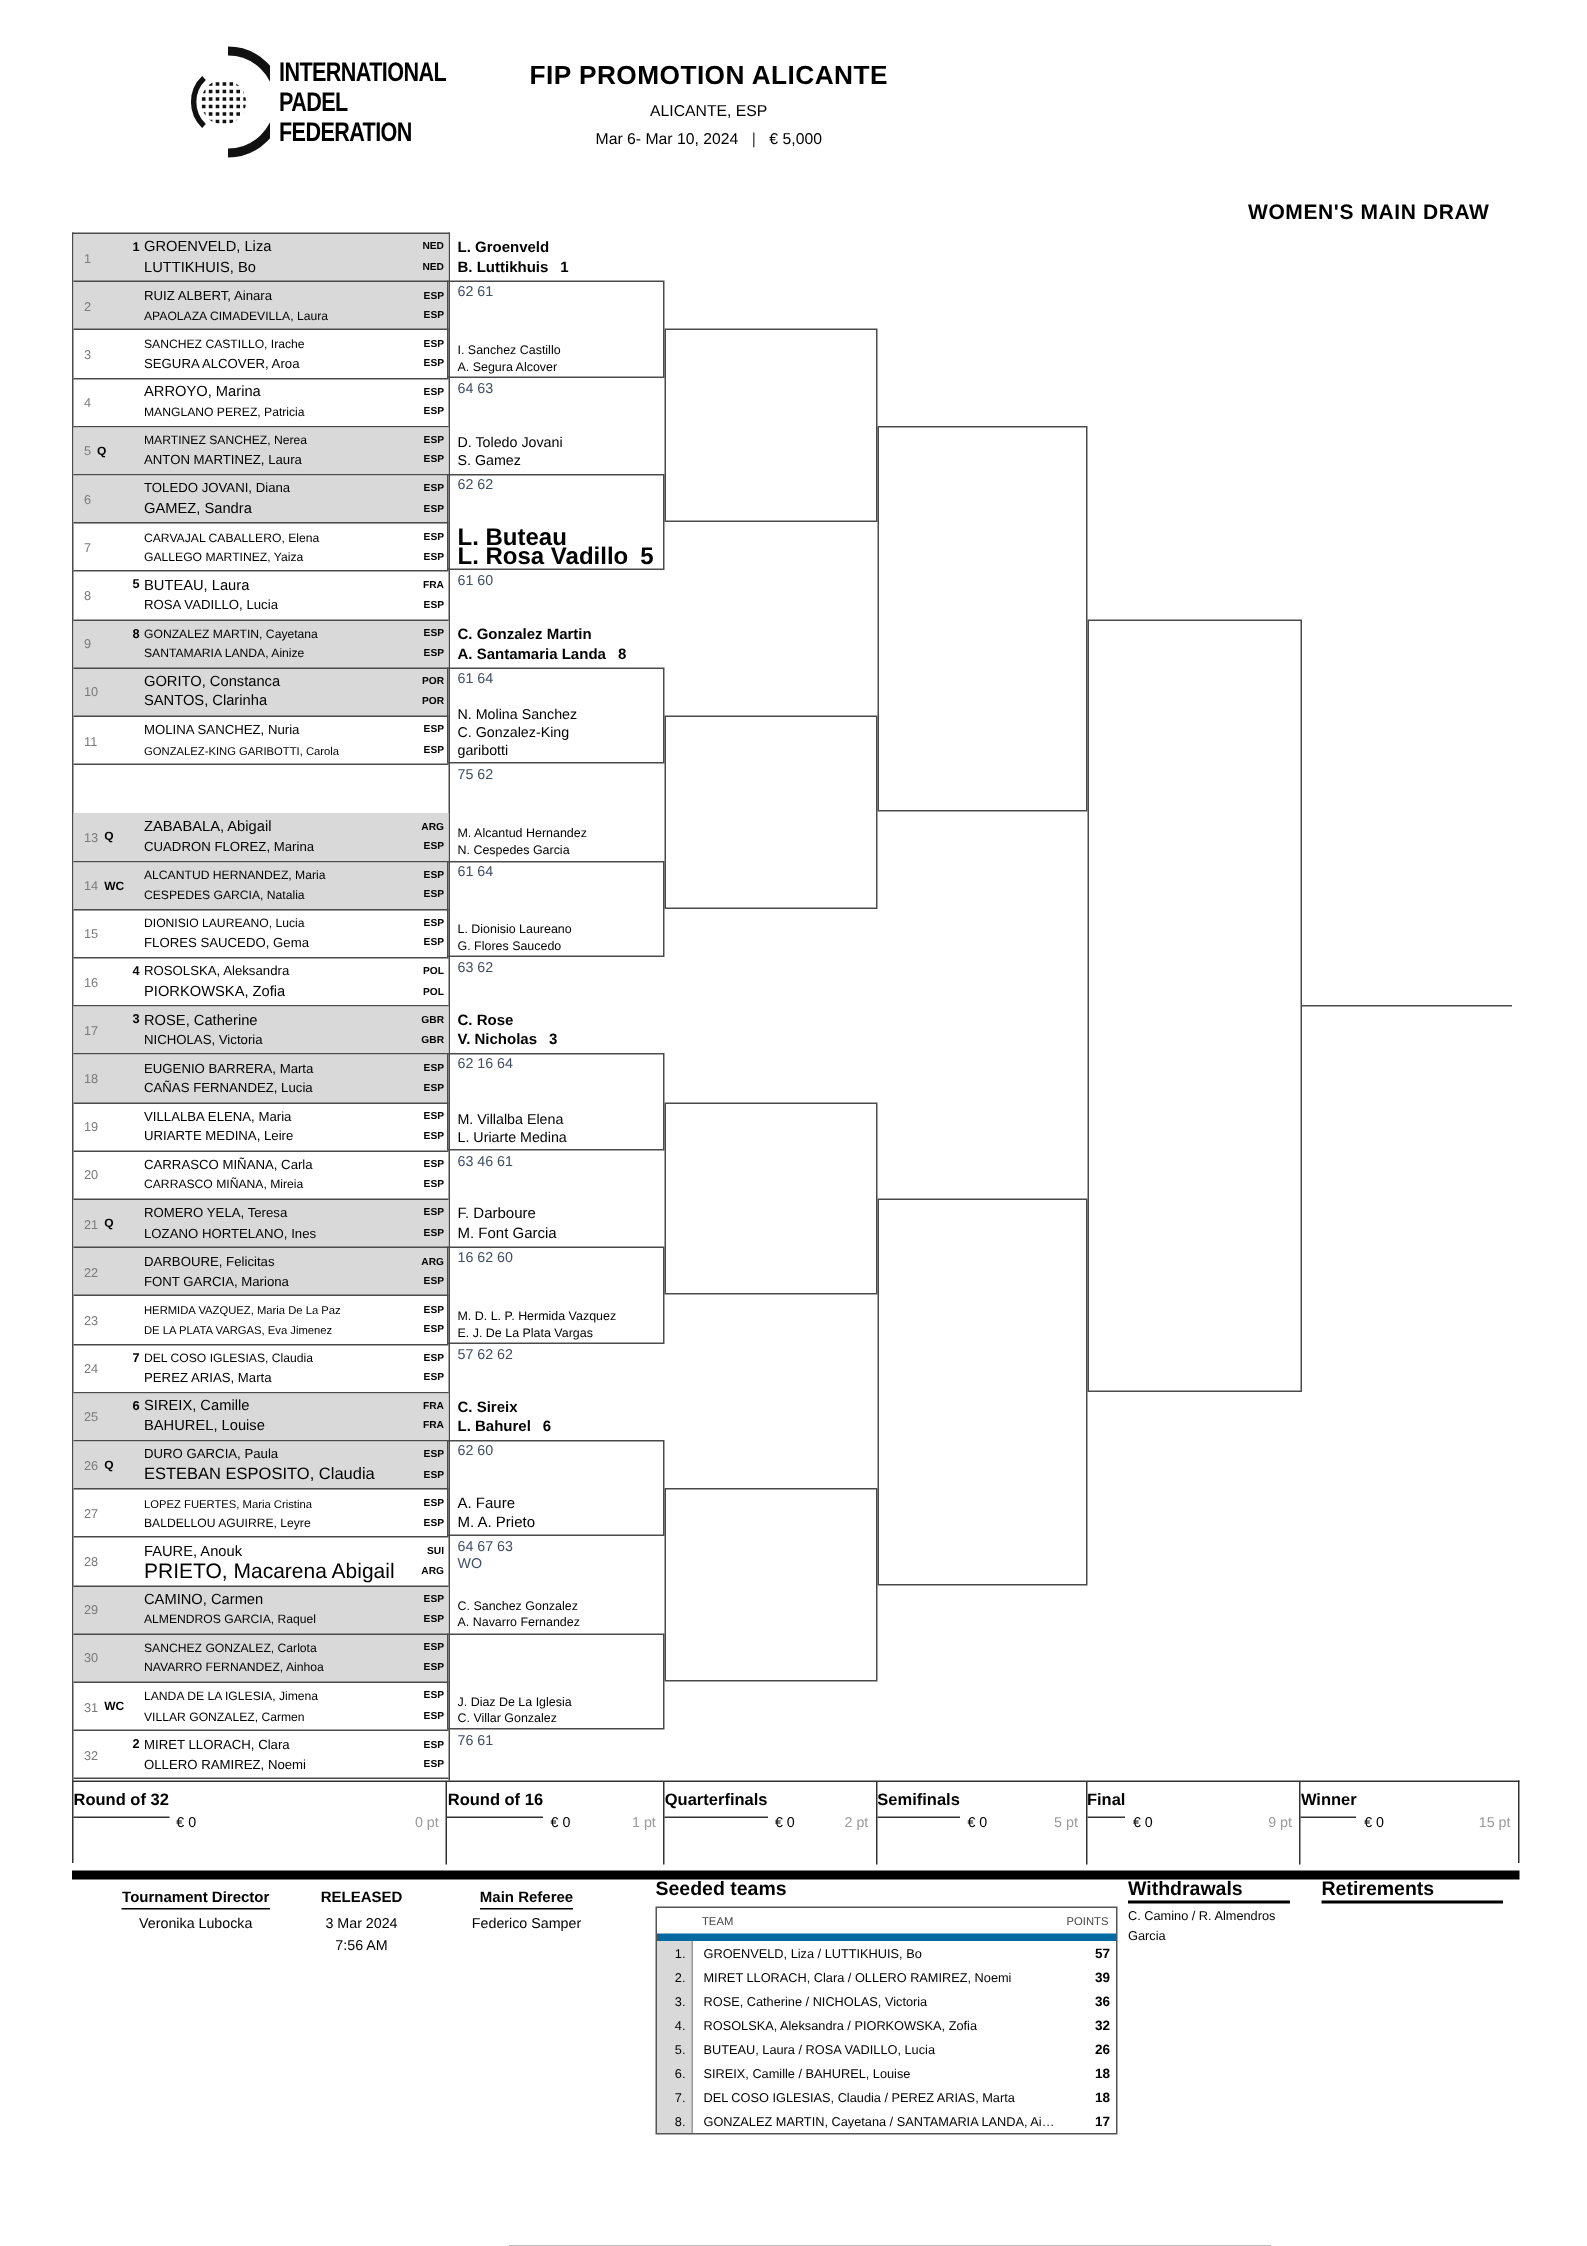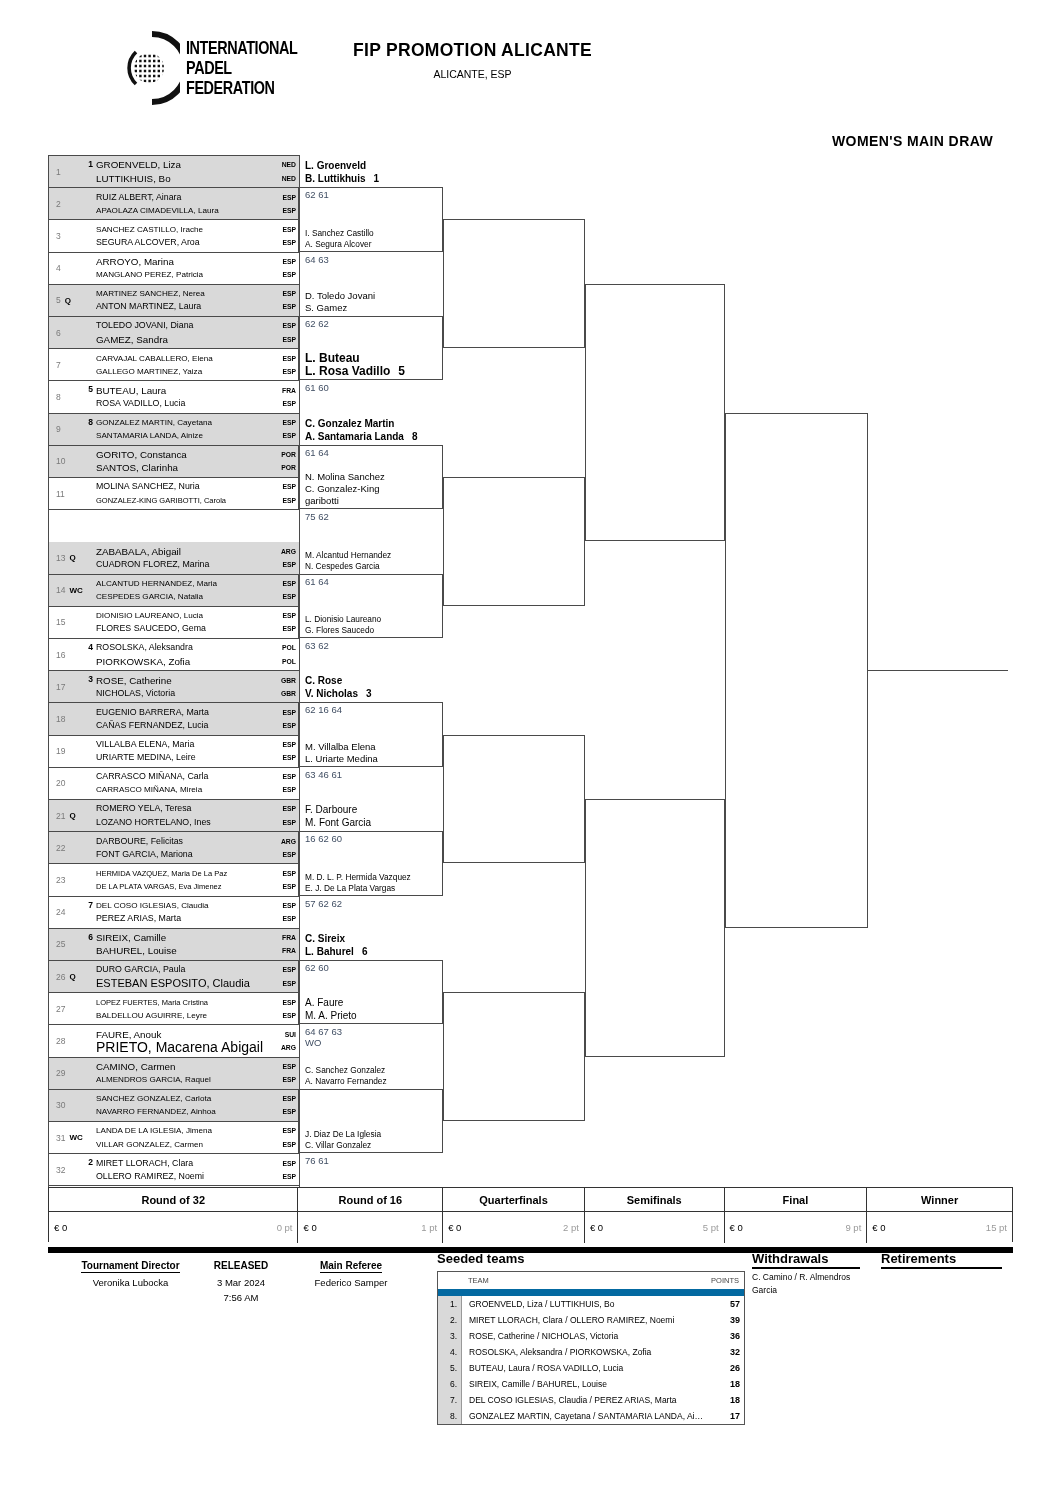--- a/index.html
+++ b/index.html
@@ -38,40 +38,40 @@
   .box{position:absolute;border:1px solid #4a4a4a;box-sizing:border-box;pointer-events:none;}
   .wline{position:absolute;height:1px;background:#4a4a4a;}
   .r16name{position:absolute;left:305px;width:152px;white-space:nowrap;}
   .r16name.b{font-weight:700;}
   .r16seed{font-weight:700;margin-left:8px;}
   .r16score{position:absolute;left:305px;font-size:9.5px;color:#404e63;}
 
   
   #legend{position:absolute;left:48px;top:1187px;width:965px;height:55px;display:flex;
           border:1px solid #333;border-bottom:none;box-sizing:border-box;}
-  .lcol{height:55px;border-right:1px solid #333;box-sizing:border-box;display:flex;flex-direction:column;}
+  .lcol{height:55px;border-right:1px solid #333;box-sizing:border-box;display:flex;flex-direction:row;}
   .lcol:last-child{border-right:none;}
   .lhead{height:24px;display:flex;align-items:center;justify-content:center;font-weight:700;font-size:11px;
          border-bottom:1px solid #333;box-sizing:border-box;}
   .lval{flex:1;display:flex;align-items:center;justify-content:space-between;padding:0 5px;font-size:9.5px;}
   .lpt{color:#9a9a9a;}
   .thickbar{position:absolute;left:48px;top:1247px;width:965px;height:6px;background:#000;}
 
   
   .fblock{position:absolute;text-align:center;}
   .fhead{font-weight:700;font-size:10px;display:inline-block;padding-bottom:1px;}
   .fhead.ul{border-bottom:1.5px solid #000;}
   .fval{font-size:9.5px;margin-top:4px;}
   .secthead{position:absolute;font-weight:700;font-size:13px;}
   .sectrule{position:absolute;height:1.5px;background:#000;}
   .sectbody{position:absolute;font-size:8.5px;line-height:13px;}
 
   
   #seededtable{position:absolute;left:437px;top:1271px;width:308px;border:1px solid #555;box-sizing:border-box;background:#fff;}
-  .shead{display:flex;height:17px;align-items:center;border-bottom:7px solid #0369a1;font-size:7.5px;color:#444;}
+  .shead{display:flex;height:17px;align-items:center;border-bottom:5px solid #0369a1;font-size:7.5px;color:#444;}
   .shead .t{padding-left:30px;flex:1;}
   .shead .p{padding-right:5px;}
   .srow{display:flex;height:16px;align-items:center;}
   .snum{width:24px;height:16px;background:#d9d9d9;border-right:1px solid #999;box-sizing:border-box;
         display:flex;align-items:center;justify-content:flex-end;padding-right:4px;font-size:8.5px;}
   .sname{flex:1;padding-left:7px;font-size:8.5px;white-space:nowrap;overflow:hidden;}
   .spts{width:28px;text-align:right;font-weight:700;font-size:9px;padding-right:4px;}
 </style>
 </head>
 <body>
@@ -99,20 +99,23 @@
     <div class="logotext">
       <div>INTERNATIONAL</div>
       <div>PADEL</div>
       <div>FEDERATION</div>
     </div>
   </div>
 
   <div class="titleblock">
     <div class="title">FIP PROMOTION ALICANTE</div>
     <div class="subtitle">ALICANTE, ESP</div>
+    <div class="dateline">
+      <span>Mar 6- Mar 10, 2024</span><span class="sep">|</span><span>€ 5,000</span>
+    </div>
   </div>
 
   <div class="drawlabel">WOMEN'S MAIN DRAW</div>
 
   <div id="r32col">
       <div class="row shade bold" style="top:0.0px">
         <div class="numcell">
           <span class="num">1</span>
           <span class="seed">1</span>
         </div>
@@ -538,21 +541,21 @@
       <div class="r16name" style="top:227.6px;font-size:8.3px;line-height:11px">
         <div>I. Sanchez Castillo</div>
         <div>A. Segura Alcover</div>
       </div>
       <div class="r16score" style="top:253.6px">64 63</div>
       <div class="r16name" style="top:290.0px;font-size:9.5px;line-height:12px">
         <div>D. Toledo Jovani</div>
         <div>S. Gamez</div>
       </div>
       <div class="r16score" style="top:318.0px">62 62</div>
-      <div class="r16name b" style="top:352.4px;font-size:12px;line-height:13px">
+      <div class="r16name b" style="top:352.4px;font-size:16px;line-height:13px">
         <div>L. Buteau</div>
         <div>L. Rosa Vadillo<span class="r16seed">5</span></div>
       </div>
       <div class="r16score" style="top:382.4px">61 60</div>
       <div class="r16name b" style="top:416.8px;font-size:10px;line-height:13px">
         <div>C. Gonzalez Martin</div>
         <div>A. Santamaria Landa<span class="r16seed">8</span></div>
       </div>
       <div class="r16score" style="top:446.8px">61 64</div>
       <div class="r16name" style="top:471.2px;font-size:9.5px;line-height:12px">

